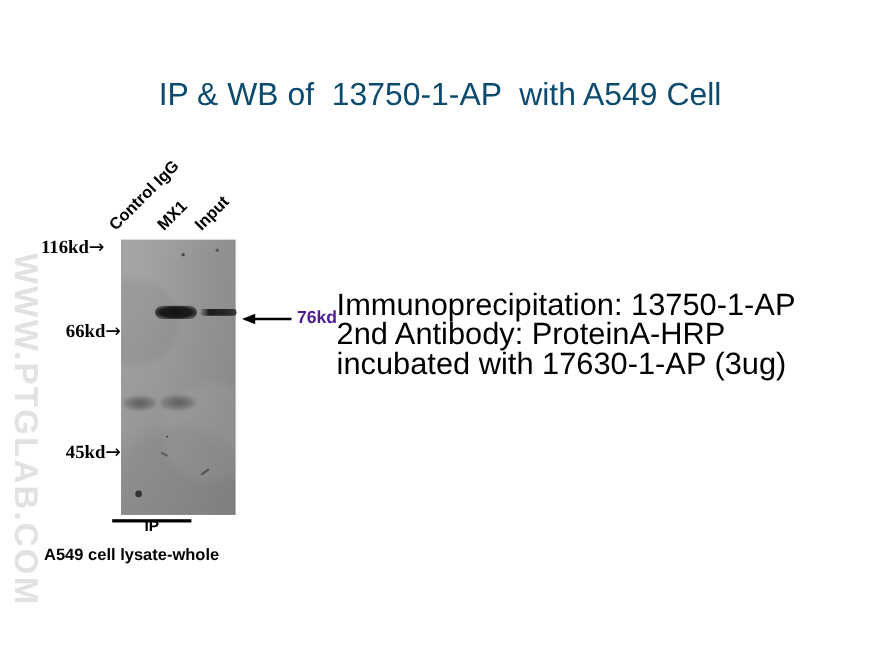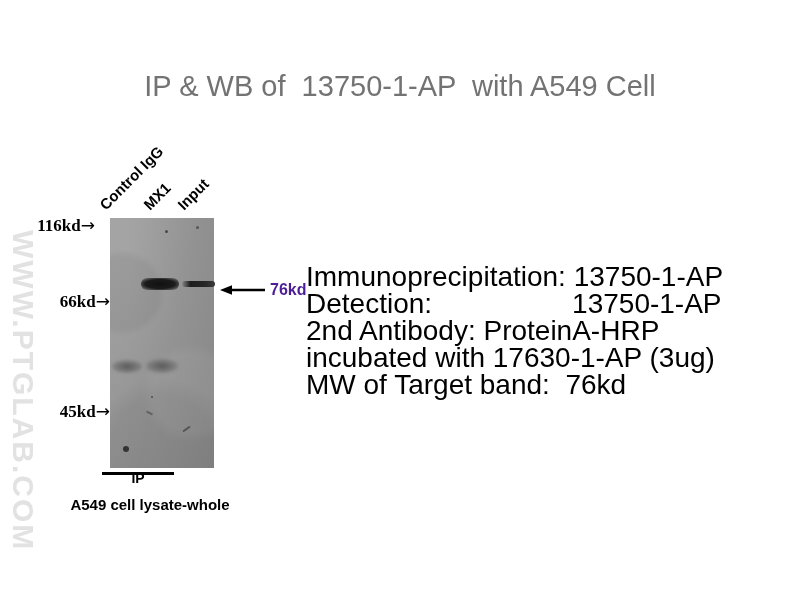--- a/index.html
+++ b/index.html
@@ -14,21 +14,21 @@
   #figure{position:absolute;left:0;top:0;width:800px;height:600px;}
 
   
   .title{
     position:absolute;
     left:0; top:70px; width:800px;
     text-align:center;
     font-family:"Liberation Sans", sans-serif;
     font-size:29px;
     font-weight:400;
-    color:#737373;
+    color:#0c4a6e;
     letter-spacing:0px;
     white-space:pre;
   }
 
   
   .watermark{
     position:absolute;
     left:40px; top:230px;
     width:230px;
     font-family:"Liberation Sans", sans-serif;
@@ -157,21 +157,20 @@
     position:absolute;
     left:102px;top:470px;width:72px;
     text-align:center;
     font-family:"Liberation Sans", sans-serif;
     font-size:14px;font-weight:700;color:#000;
     z-index:4;
   }
   .lysate-text{
     position:absolute;
     left:40px;top:496px;width:220px;
-    text-align:center;
     font-family:"Liberation Sans", sans-serif;
     font-size:15px;font-weight:700;color:#000;
     white-space:nowrap;
     z-index:4;
   }
 
   
   .details{
     position:absolute;
     left:306px;top:263px;
@@ -224,19 +223,17 @@
     </svg>
     <span class="plabel">76kd</span>
   </div>
 
   <div class="ip-bar"></div>
   <div class="ip-text">IP</div>
   <div class="lysate-text">A549 cell lysate-whole</div>
 
   <div class="details">
     <div class="line">Immunoprecipitation: 13750-1-AP</div>
-    <div class="line">Detection:                  13750-1-AP</div>
     <div class="line">2nd Antibody: ProteinA-HRP</div>
     <div class="line">incubated with 17630-1-AP (3ug)</div>
-    <div class="line">MW of Target band:  76kd</div>
   </div>
 
 </div>
 
 </body></html>

